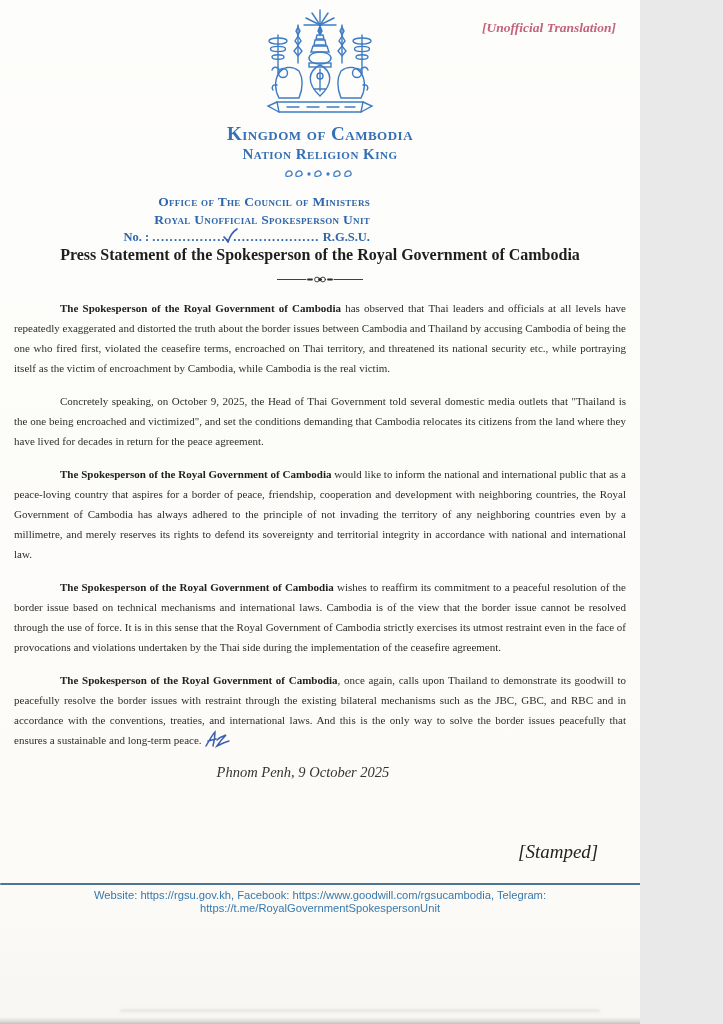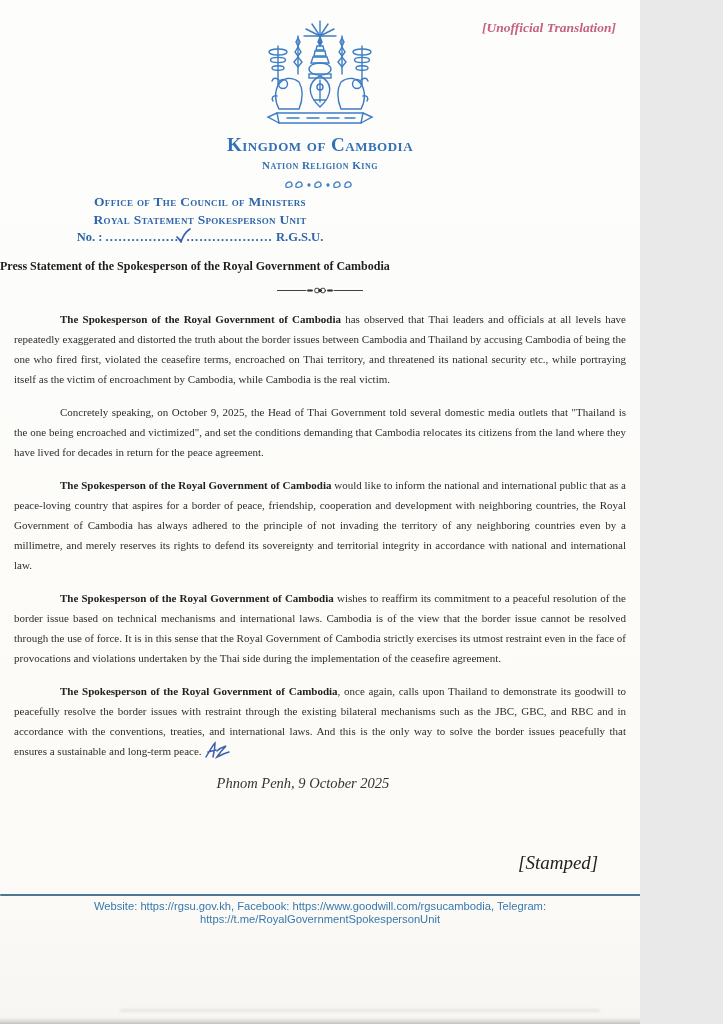--- a/index.html
+++ b/index.html
@@ -12,44 +12,44 @@
     position:relative;
     width:640px;height:1024px;
     background:linear-gradient(180deg,#fdfdfb 0%, #fcfbf8 85%, #f7f6f3 100%);
     overflow:hidden;
   }
   .trans-note{
     position:absolute;top:20px;right:24px;
     font-style:italic;font-weight:bold;
     font-size:13.5px;color:#c4627e;
   }
-  .letterhead{ text-align:center; padding-top:20px; }
+  .letterhead{ text-align:center; padding-top:9px; }
   .arms{ display:block;margin:0 auto; }
   .kingdom{
     font-weight:bold;font-variant:small-caps;
     font-size:19px;line-height:22px;color:#3470b5;letter-spacing:.5px;
   }
   .motto{
     font-weight:bold;font-variant:small-caps;
-    font-size:11px;line-height:18px;color:#3470b5;letter-spacing:.5px;
+    font-size:15px;line-height:18px;color:#3470b5;letter-spacing:.5px;
   }
   .flourish{ display:block;margin:4px auto 0 auto; }
   .office{
     position:absolute;left:30px;top:193px;width:340px;
-    color:#2f66ab;font-weight:bold;text-align:center;
+    color:#2f66ab;font-weight:bold;text-align:right;
   }
   .office .oline{
     font-variant:small-caps;font-size:13.5px;line-height:17.5px;letter-spacing:.3px;
   }
   .no-line{ font-size:12.5px;line-height:17px;color:#2f66ab;white-space:nowrap; }
   .no-line .dots{ letter-spacing:1.2px; }
   .check{ display:inline-block;vertical-align:baseline;margin:0 -5px -2px -8px; }
   .title{
-    margin:66px 0 0 0;text-align:left;
-    font-size:12px;line-height:20px;font-weight:bold;color:#1e1e1e;
+    margin:66px 0 0 0;text-align:center;
+    font-size:16px;line-height:20px;font-weight:bold;color:#1e1e1e;
   }
   .divider{ display:block;margin:10px auto 0 auto; }
   .bodytext{
     width:612px;margin:14px auto 0 auto;
     font-size:11px;line-height:20px;color:#2d2d2d;
     text-align:justify;
   }
   .bodytext p{ margin:0 0 13px 0;text-indent:46px; }
   .bodytext p b{ color:#222; }
   .sig{ display:inline-block;vertical-align:-4px;margin-left:2px; }
@@ -182,21 +182,21 @@
         <path d="M31,9 C30,4 36,2 37,6 C38,9 33,10 31,9 Z"></path>
         <circle cx="44" cy="7" r="1" fill="#3d7cc4"></circle>
         <path d="M50,9 C49,4 55,2 56,6 C57,9 52,10 50,9 Z"></path>
         <path d="M61,9 C60,4 66,2 67,6 C68,9 63,10 61,9 Z"></path>
       </g>
     </svg>
   </div>
 
   <div class="office">
     <div class="oline">Office of The Council of Ministers</div>
-    <div class="oline">Royal Statement Spokesperson Unit</div>
+    <div class="oline">Royal Unofficial Spokesperson Unit</div>
     <div class="no-line">
       <span>No. : </span><span class="dots">..................</span><svg class="check" width="16" height="15" viewBox="0 0 16 15">
           <path d="M2,9 C4,10.5 5,12.5 6,14 C7.5,9 10.5,4 15,1" stroke="#3a5fb0" stroke-width="1.6" fill="none" stroke-linecap="round"></path>
         </svg><span class="dots">....................</span><span> R.G.S.U.</span>
     </div>
   </div>
 
   <h1 class="title">Press Statement of the Spokesperson of the Royal Government of Cambodia</h1>
 
   <svg class="divider" width="86" height="9" viewBox="0 0 86 9">

